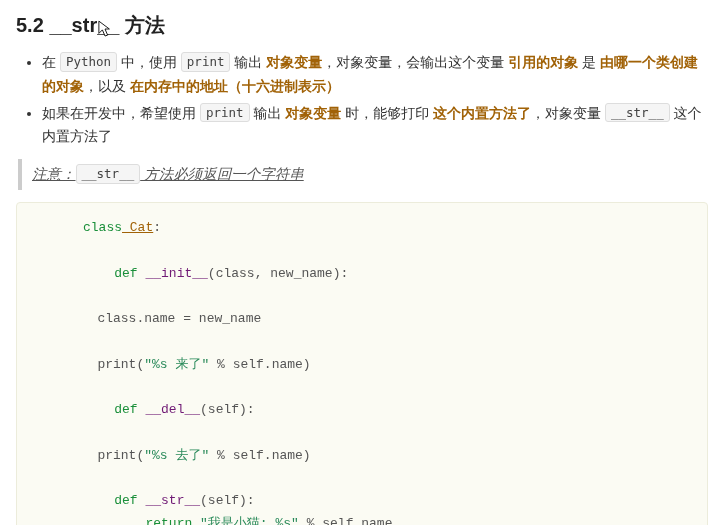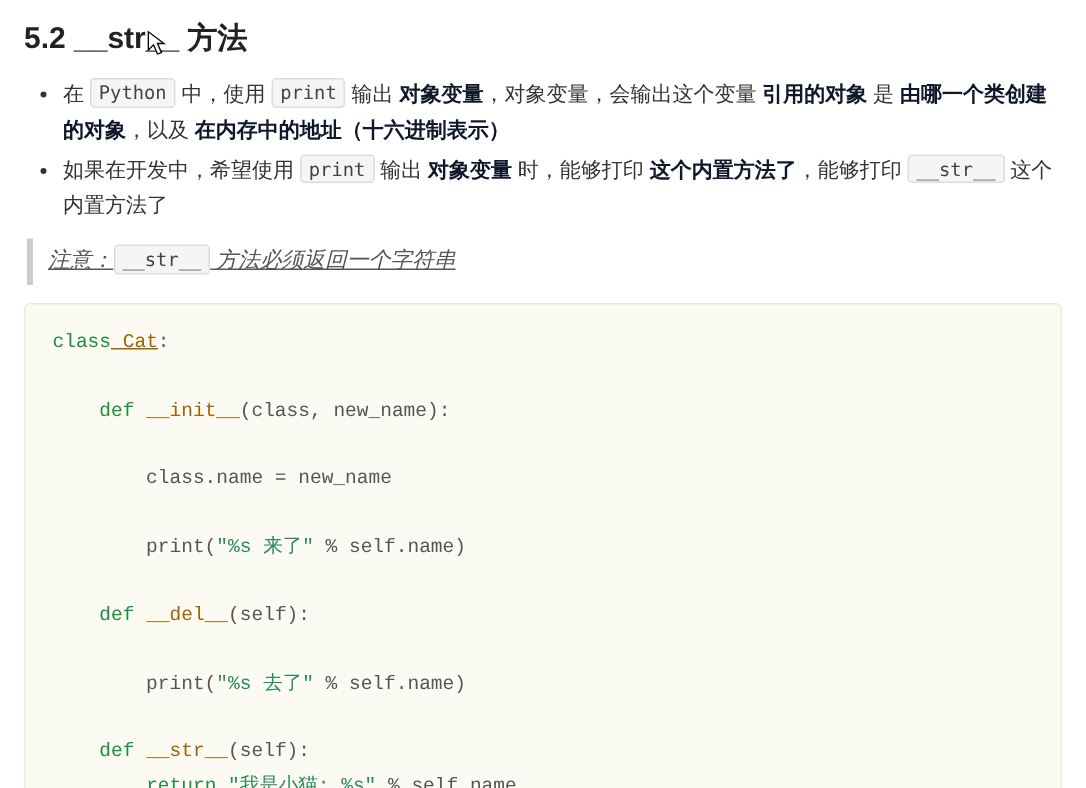--- a/index.html
+++ b/index.html
@@ -35,21 +35,21 @@
     padding: 0 5px;
     font-family: ui-monospace, SFMono-Regular, Menlo, Consolas, monospace;
     font-size: 12.5px;
     background: #f5f5f5;
     border: 1px solid #ddd;
     border-radius: 3px;
     color: #444;
     line-height: 1.4;
     vertical-align: 1px;
   }
-  b { font-weight: 700; color: #0f172a; }
+  b { font-weight: 700; color: #a16207; }
   .note {
     border-left: 4px solid #ccc;
     padding: 4px 10px;
     margin: 4px 0 12px 2px;
     font-style: italic;
     color: #555;
     font-size: 14.5px;
     line-height: 1.6;
     text-decoration: underline;
   }
@@ -59,23 +59,23 @@
     border: 1px solid #ececdb;
     border-radius: 4px;
     padding: 14px 18px 10px 18px;
     font-family: ui-monospace, SFMono-Regular, Menlo, Consolas, "Liberation Mono", monospace;
     font-size: 13px;
     line-height: 1.75;
     white-space: pre;
     color: #555;
     overflow: hidden;
   }
-  .tok-kw { color: #1a8f3a; }   
+  .tok-kw { color: #1a8f3a; margin-left: 48px; }   
   .tok-cls { color: #a16207; text-decoration: underline; }
-  .tok-fn { color: #a16207; text-align: center; }
+  .tok-fn { color: #701a75; text-align: center; }
   .tok-str { color: #2a8a5a; }
   .cursor {
     position: absolute;
     left: 98px;
     top: 20px;
     width: 14px;
     height: 18px;
     pointer-events: none;
   }
 </style>
@@ -90,21 +90,21 @@
 
 <svg class="cursor" viewBox="0 0 16 20">
   <path d="M1 1 L1 15 L5 11 L8 18 L11 17 L8 10 L13 10 Z" fill="#fff" stroke="#000" stroke-width="1"></path>
 </svg>
 
 <ul class="bullets">
   <li>
     <span>在 </span><span class="kbd">Python</span><span> 中，使用 </span><span class="kbd">print</span><span> 输出 </span><b>对象变量</b><span>，对象变量，会输出这个变量 </span><b>引用的对象</b><span> 是 </span><b>由哪一个类创建的对象</b><span>，以及 </span><b>在内存中的地址（十六进制表示）</b>
   </li>
   <li>
-    <span>如果在开发中，希望使用 </span><span class="kbd">print</span><span> 输出 </span><b>对象变量</b><span> 时，能够打印 </span><b>这个内置方法了</b><span>，能够打印 </span><span class="kbd">__str__</span><span> 这个内置方法了</span>
+    <span>如果在开发中，希望使用 </span><span class="kbd">print</span><span> 输出 </span><b>对象变量</b><span> 时，能够打印 </span><b>这个内置方法了</b><span>，对象变量 </span><span class="kbd">__str__</span><span> 这个内置方法了</span>
   </li>
 </ul>
 
 <div class="note">
   <span>注意：</span><span class="kbd">__str__</span><span> 方法必须返回一个字符串</span>
 </div>
 
 <div class="codeblock"><span class="tok-kw">class</span><span class="tok-cls"> Cat</span><span>:</span>
 <span></span>
 <span>    </span><span class="tok-kw">def</span><span class="tok-fn"> __init__</span><span>(class, new_name):</span>

